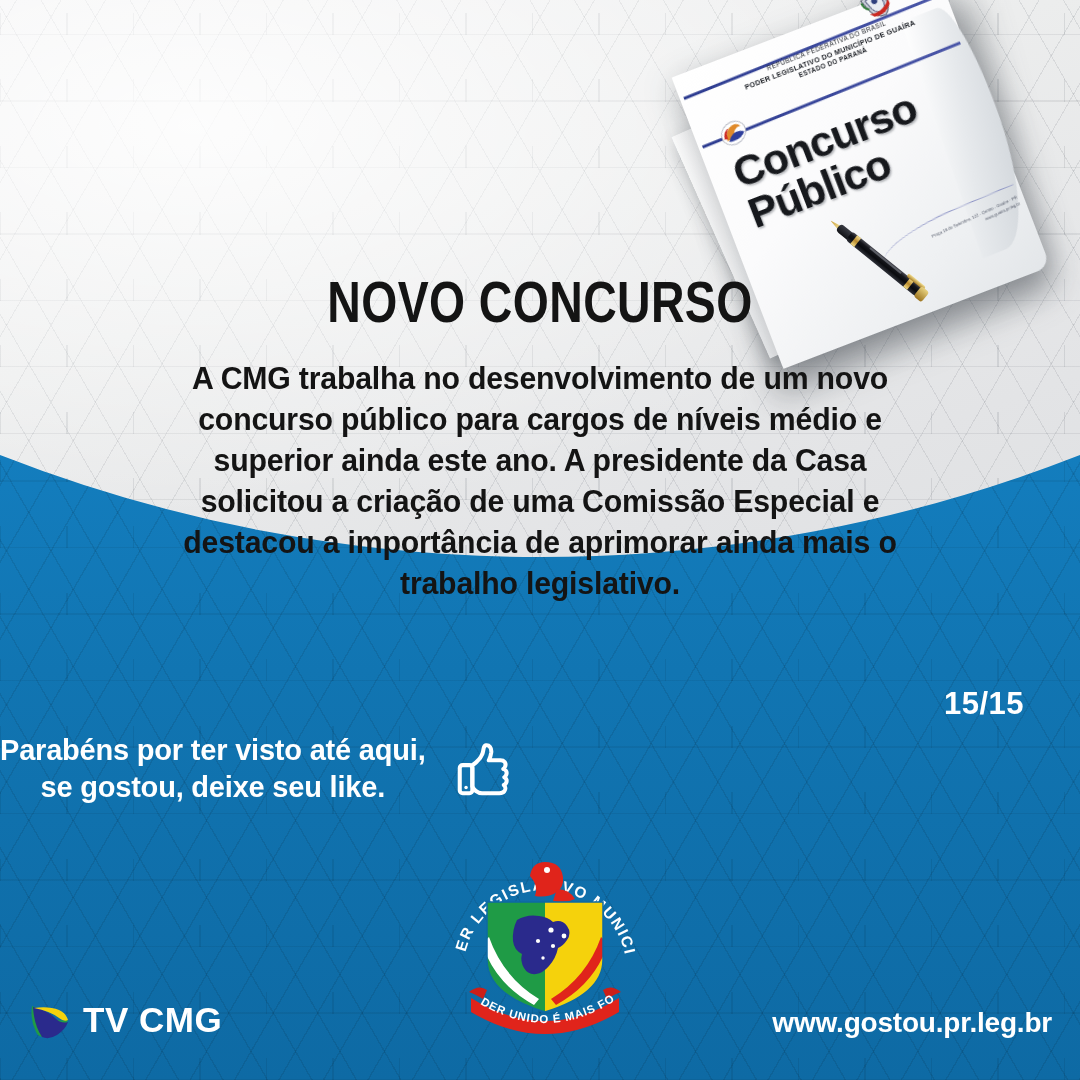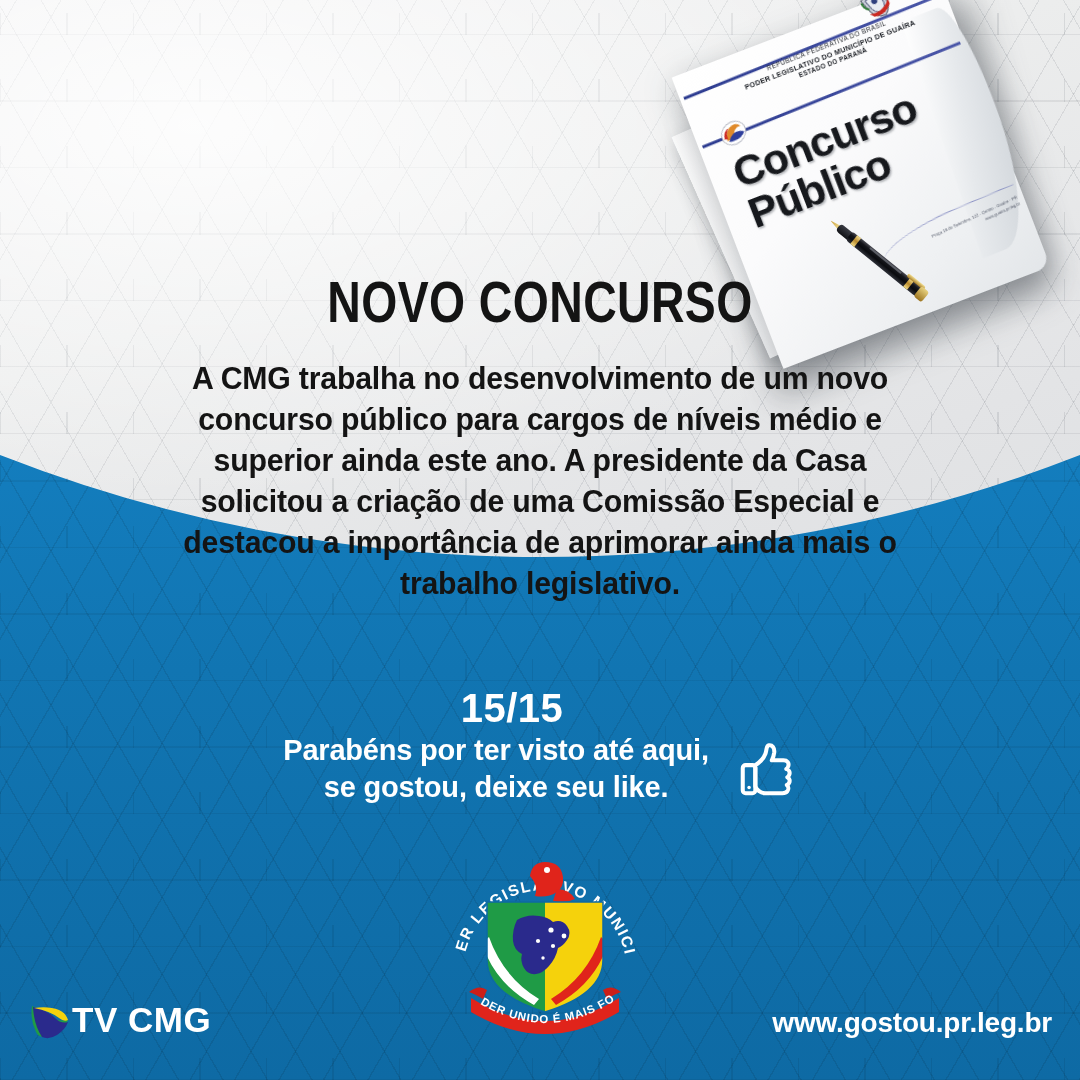--- a/index.html
+++ b/index.html
@@ -210,51 +210,51 @@
     font-weight:bold;
     line-height:1.30;
     color:#141414;
     letter-spacing:-.2px;
     transform:scaleX(.96);
   }
 
   
   .counter{
     position:absolute; left:0; top:686px; width:1024px;
-    text-align:center;
+    text-align:right;
     color:#ffffff;
-    font-size:40px;
+    font-size:31px;
     font-weight:bold;
     letter-spacing:.5px;
   }
 
   
   .likeblock{
     position:absolute; left:0; top:732px; width:1080px;
-    display:flex; align-items:center; justify-content:center; gap:26px;
+    display:flex; align-items:center; gap:26px;
   }
   .like-text{
     color:#ffffff;
     font-size:29px;
     font-weight:bold;
     line-height:1.28;
     text-align:center;
     letter-spacing:-.2px;
   }
   .thumb-icon{ width:62px; height:62px; flex:0 0 auto; margin-top:2px; }
 
   
   .coat{
     position:absolute; left:445px; top:842px; width:200px; height:205px;
   }
 
   
   .tvcmg{
     position:absolute; left:28px; top:1000px;
-    display:flex; align-items:center; 
+    display:flex; align-items:center; gap:11px;
   }
   .tvcmg .mark{ width:44px; height:40px; }
   .tvcmg .wordmark{
     color:#ffffff; font-size:35px; font-weight:bold; letter-spacing:.5px;
   }
   .site{
     position:absolute; right:28px; top:1007px;
     color:#ffffff; font-size:28px; font-weight:bold; letter-spacing:-.2px;
   }
 </style>

